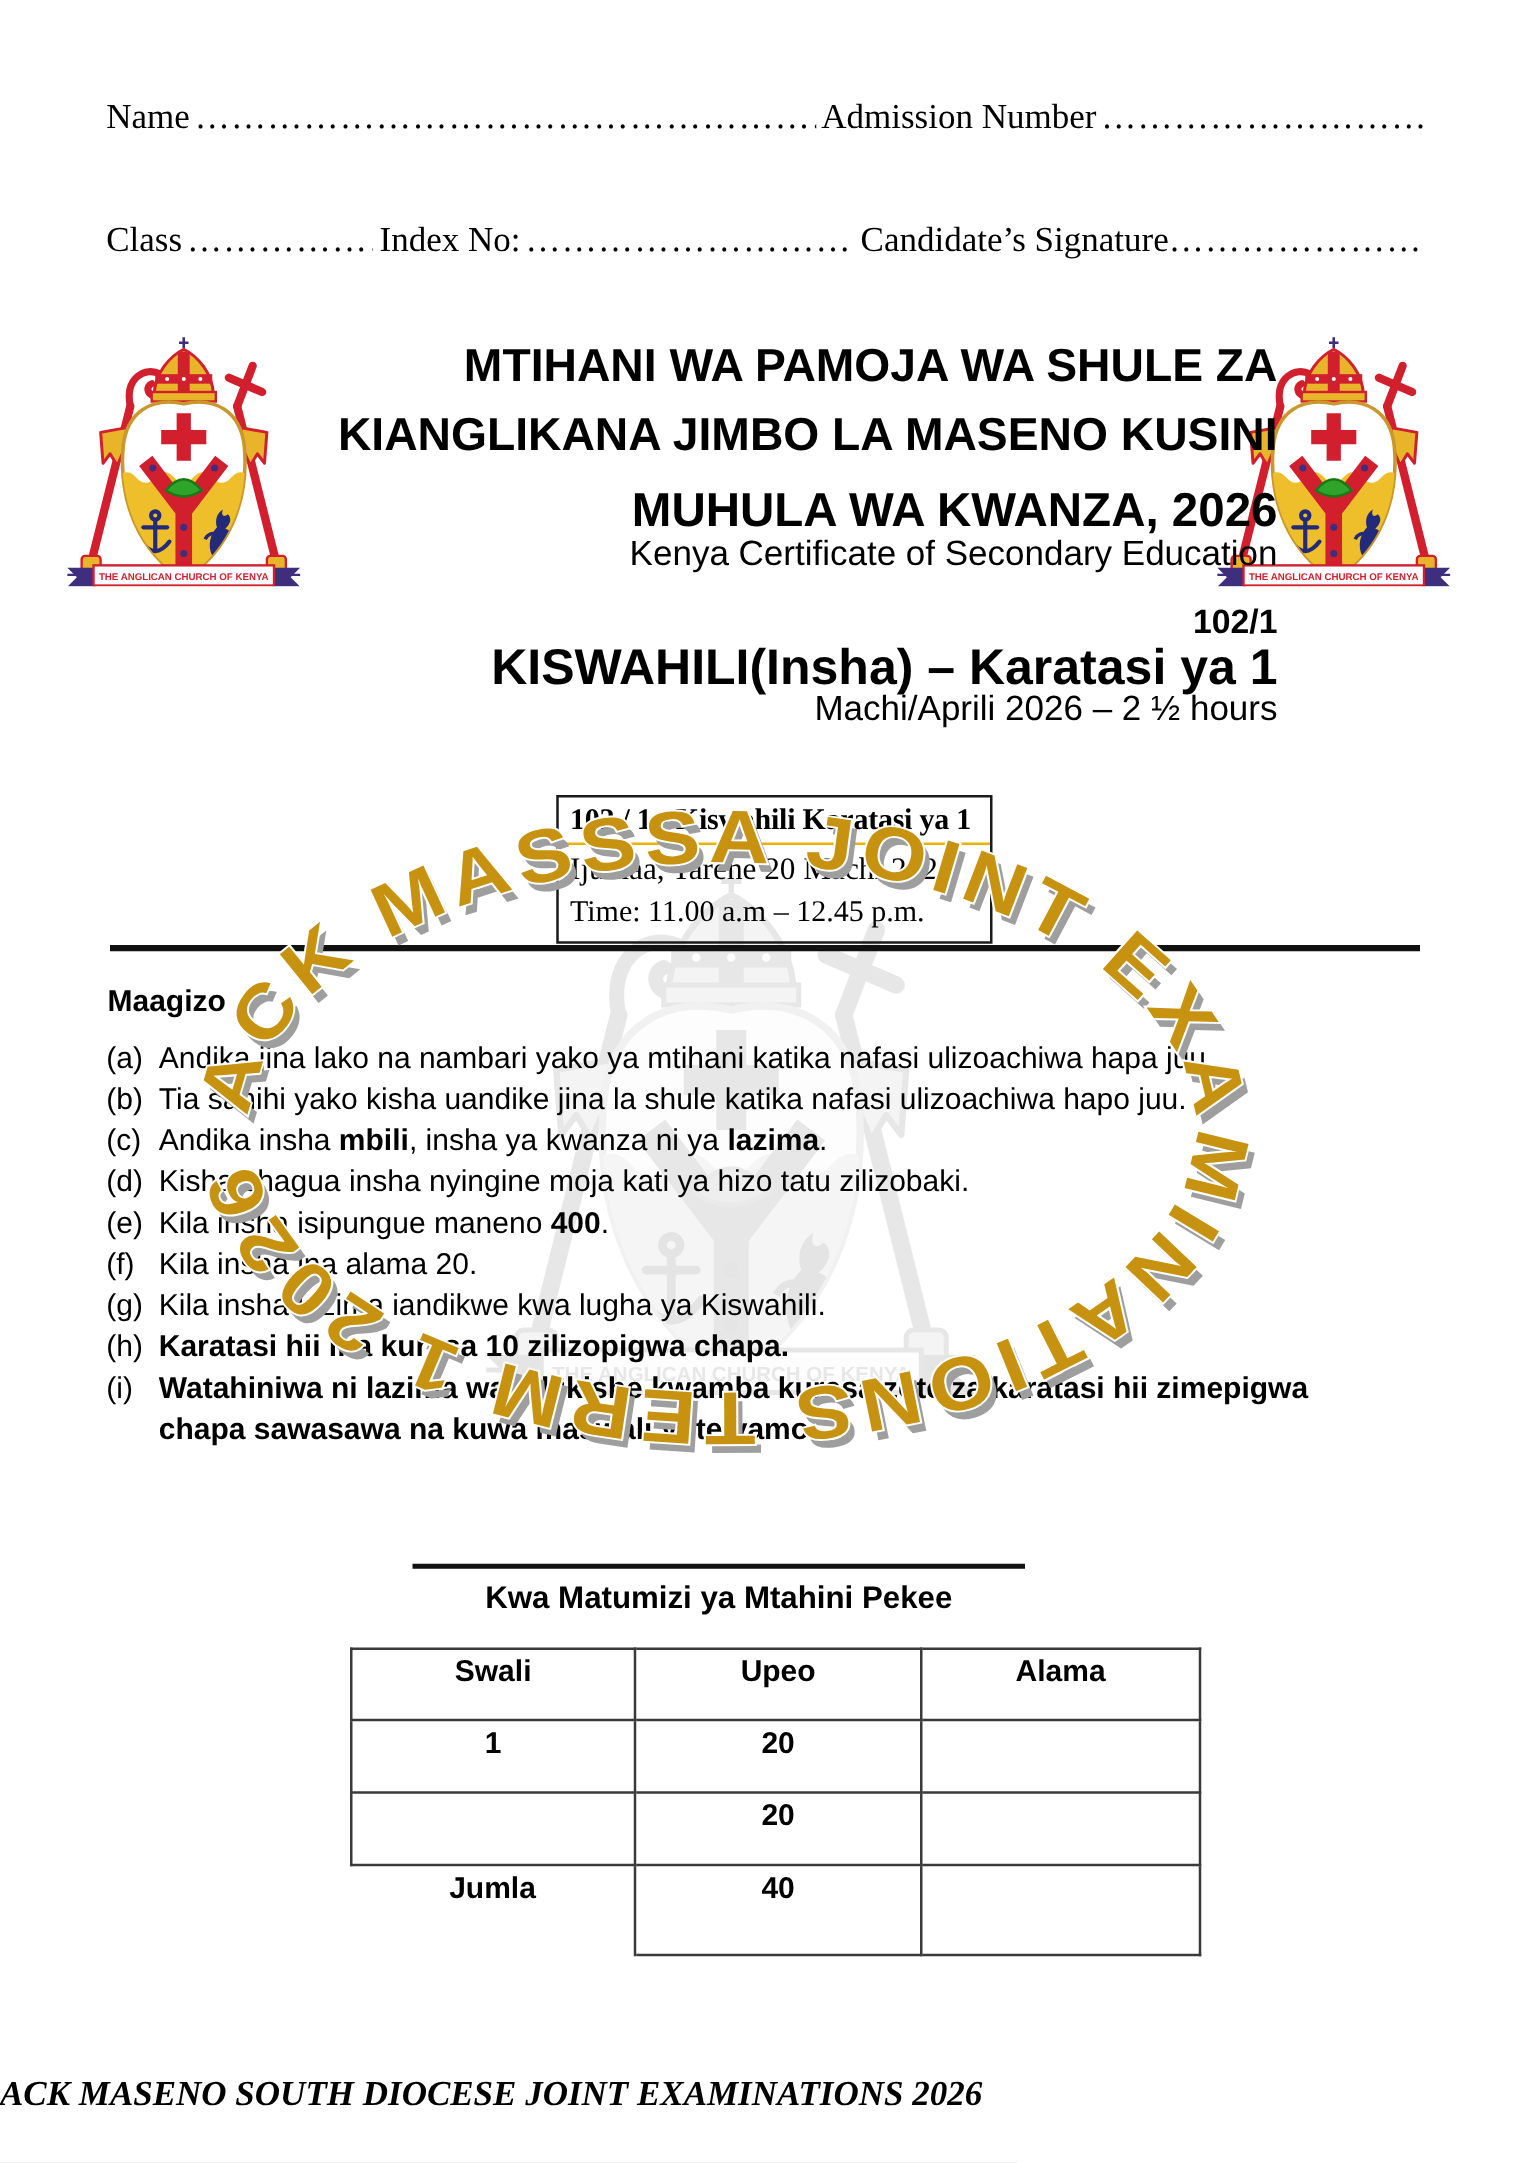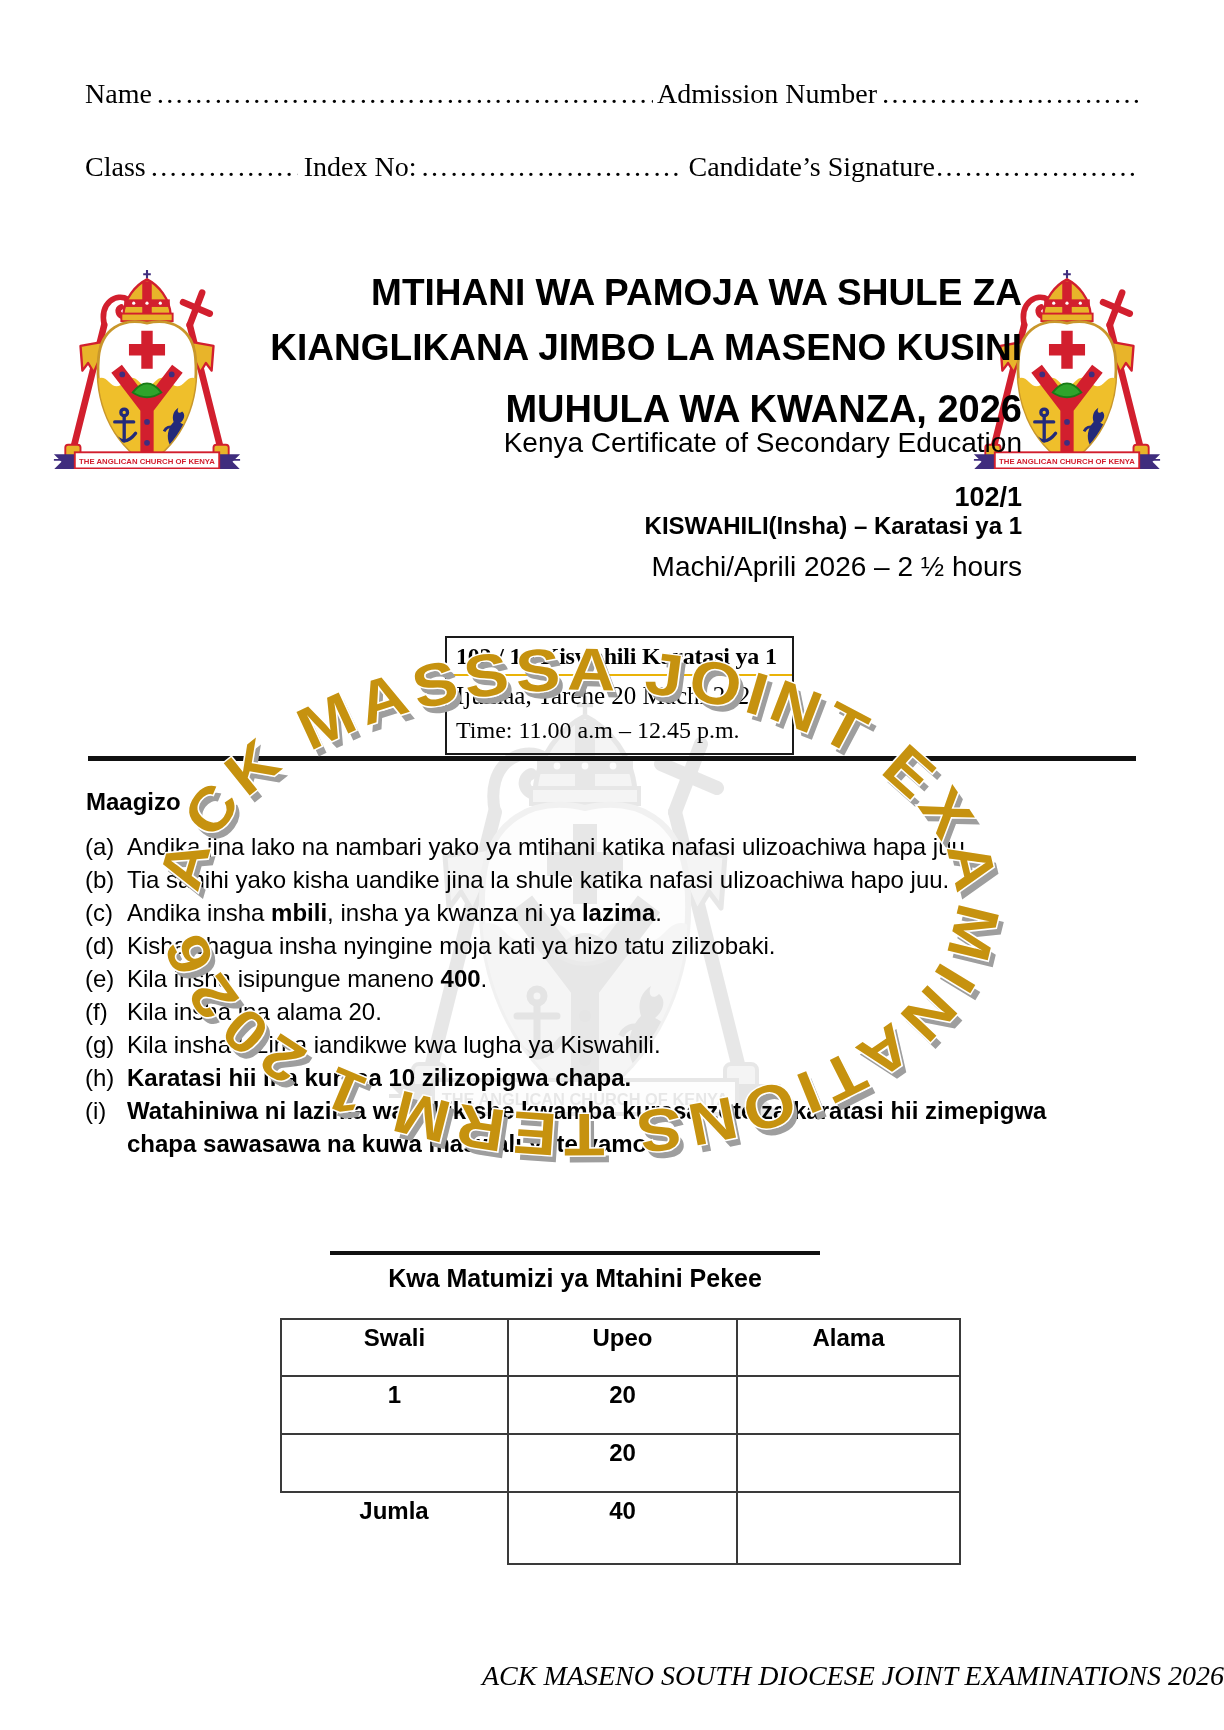--- a/index.html
+++ b/index.html
@@ -27,22 +27,22 @@
   .instr-row{display:flex;line-height:33px;}
   .instr-label{flex:0 0 42px;}
   .instr-text{flex:1;}
   .b{font-weight:bold;}
   
   #marks-table{border-collapse:collapse;table-layout:fixed;}
   #marks-table td,#marks-table th{border:2px solid #3a3a3a;font-weight:bold;font-size:24px;
       text-align:center;vertical-align:top;padding:4px 0 0 0;font-family:"Liberation Sans",sans-serif;}
   #marks-table .open-cell{border-left:none;border-bottom:none;}
   
-  #footer-line{left:0;top:1660px;width:1224px;text-align:right;
-     font-family:"Liberation Serif",serif;font-weight:normal;font-style:italic;font-size:28px;}
+  #footer-line{left:0;top:1660px;width:1224px;text-align:left;
+     font-family:"Liberation Serif",serif;font-weight:bold;font-style:italic;font-size:28px;}
   #watermark-layer{left:0;top:0;pointer-events:none;}
   #watermark-crest{opacity:0.13;filter:grayscale(1) contrast(.9);}
   .crest-box svg{display:block;width:100%;height:auto;}
 </style>
 </head>
 <body>
 
 <div id="page">
 
   <div class="abs crest-box" id="watermark-crest" style="left:385px;top:692px;width:400px;">
@@ -112,21 +112,21 @@
 </svg>
     </div>
 
   <div class="abs fieldline serif" style="left:85px;top:78px;width:1055px;">
     <span class="lbl">Name</span>
     <span class="dotfill" style="flex:1.92;margin:0 4px;">………………………………………………………………………………………………………………………………………………………………</span>
     <span class="lbl">Admission Number</span>
     <span class="dotfill grow1" style="margin-left:4px;">………………………………………………………………………………………………………………………………………………………………</span>
   </div>
 
-  <div class="abs fieldline serif" style="left:85px;top:151px;width:1055px;">
+  <div class="abs fieldline serif" style="left:85px;top:177px;width:1055px;">
     <span class="lbl">Class</span>
     <span class="dotfill" style="flex:0 0 148px;margin:0 6px 0 4px;">………………………………………………………………………………………………………………………………………………………………</span>
     <span class="lbl">Index No:</span>
     <span class="dotfill" style="flex:0 0 262px;margin:0 6px 0 4px;">………………………………………………………………………………………………………………………………………………………………</span>
     <span class="lbl">Candidate’s Signature</span>
     <span class="dotfill grow1">………………………………………………………………………………………………………………………………………………………………</span>
   </div>
 
   <div class="abs crest-box" id="logo-left" style="left:52px;top:268px;width:190px;">
 <svg viewBox="0 0 200 212" xmlns="http://www.w3.org/2000/svg">
@@ -259,21 +259,21 @@
     <text x="100" y="206.5" text-anchor="middle" font-size="8.2" font-weight="bold" fill="#D21F2E" font-family="'Liberation Sans', sans-serif">THE ANGLICAN CHURCH OF KENYA</text>
   </g>
 </svg>
     </div>
 
   <div class="abs ttl" style="top:272px;font-size:37px;">MTIHANI WA PAMOJA WA SHULE ZA</div>
   <div class="abs ttl" style="top:327px;font-size:37px;">KIANGLIKANA JIMBO LA MASENO KUSINI</div>
   <div class="abs ttl" style="top:388px;font-size:38px;">MUHULA WA KWANZA, 2026</div>
   <div class="abs ttl" style="top:427px;font-size:28px;font-weight:normal;">Kenya Certificate of Secondary Education</div>
   <div class="abs ttl" style="top:482px;font-size:27px;">102/1</div>
-  <div class="abs ttl" style="top:512px;font-size:24px;">KISWAHILI(Insha) – Karatasi ya 1</div>
+  <div class="abs ttl" style="top:512px;font-size:40px;">KISWAHILI(Insha) – Karatasi ya 1</div>
   <div class="abs ttl" style="top:551px;font-size:28px;font-weight:normal;">Machi/Aprili 2026 – 2 ½ hours</div>
 
   <div class="abs" id="exam-box">
     <div class="bx1">102 / 1 - Kiswahili Karatasi ya 1</div>
     <div class="bx2">Ijumaa, Tarehe 20 Machi 2026</div>
     <div class="bx3">Time: 11.00 a.m  –  12.45 p.m.</div>
   </div>
 
   <div class="abs rule" style="left:88px;top:756px;width:1048px;height:5px;"></div>
 

